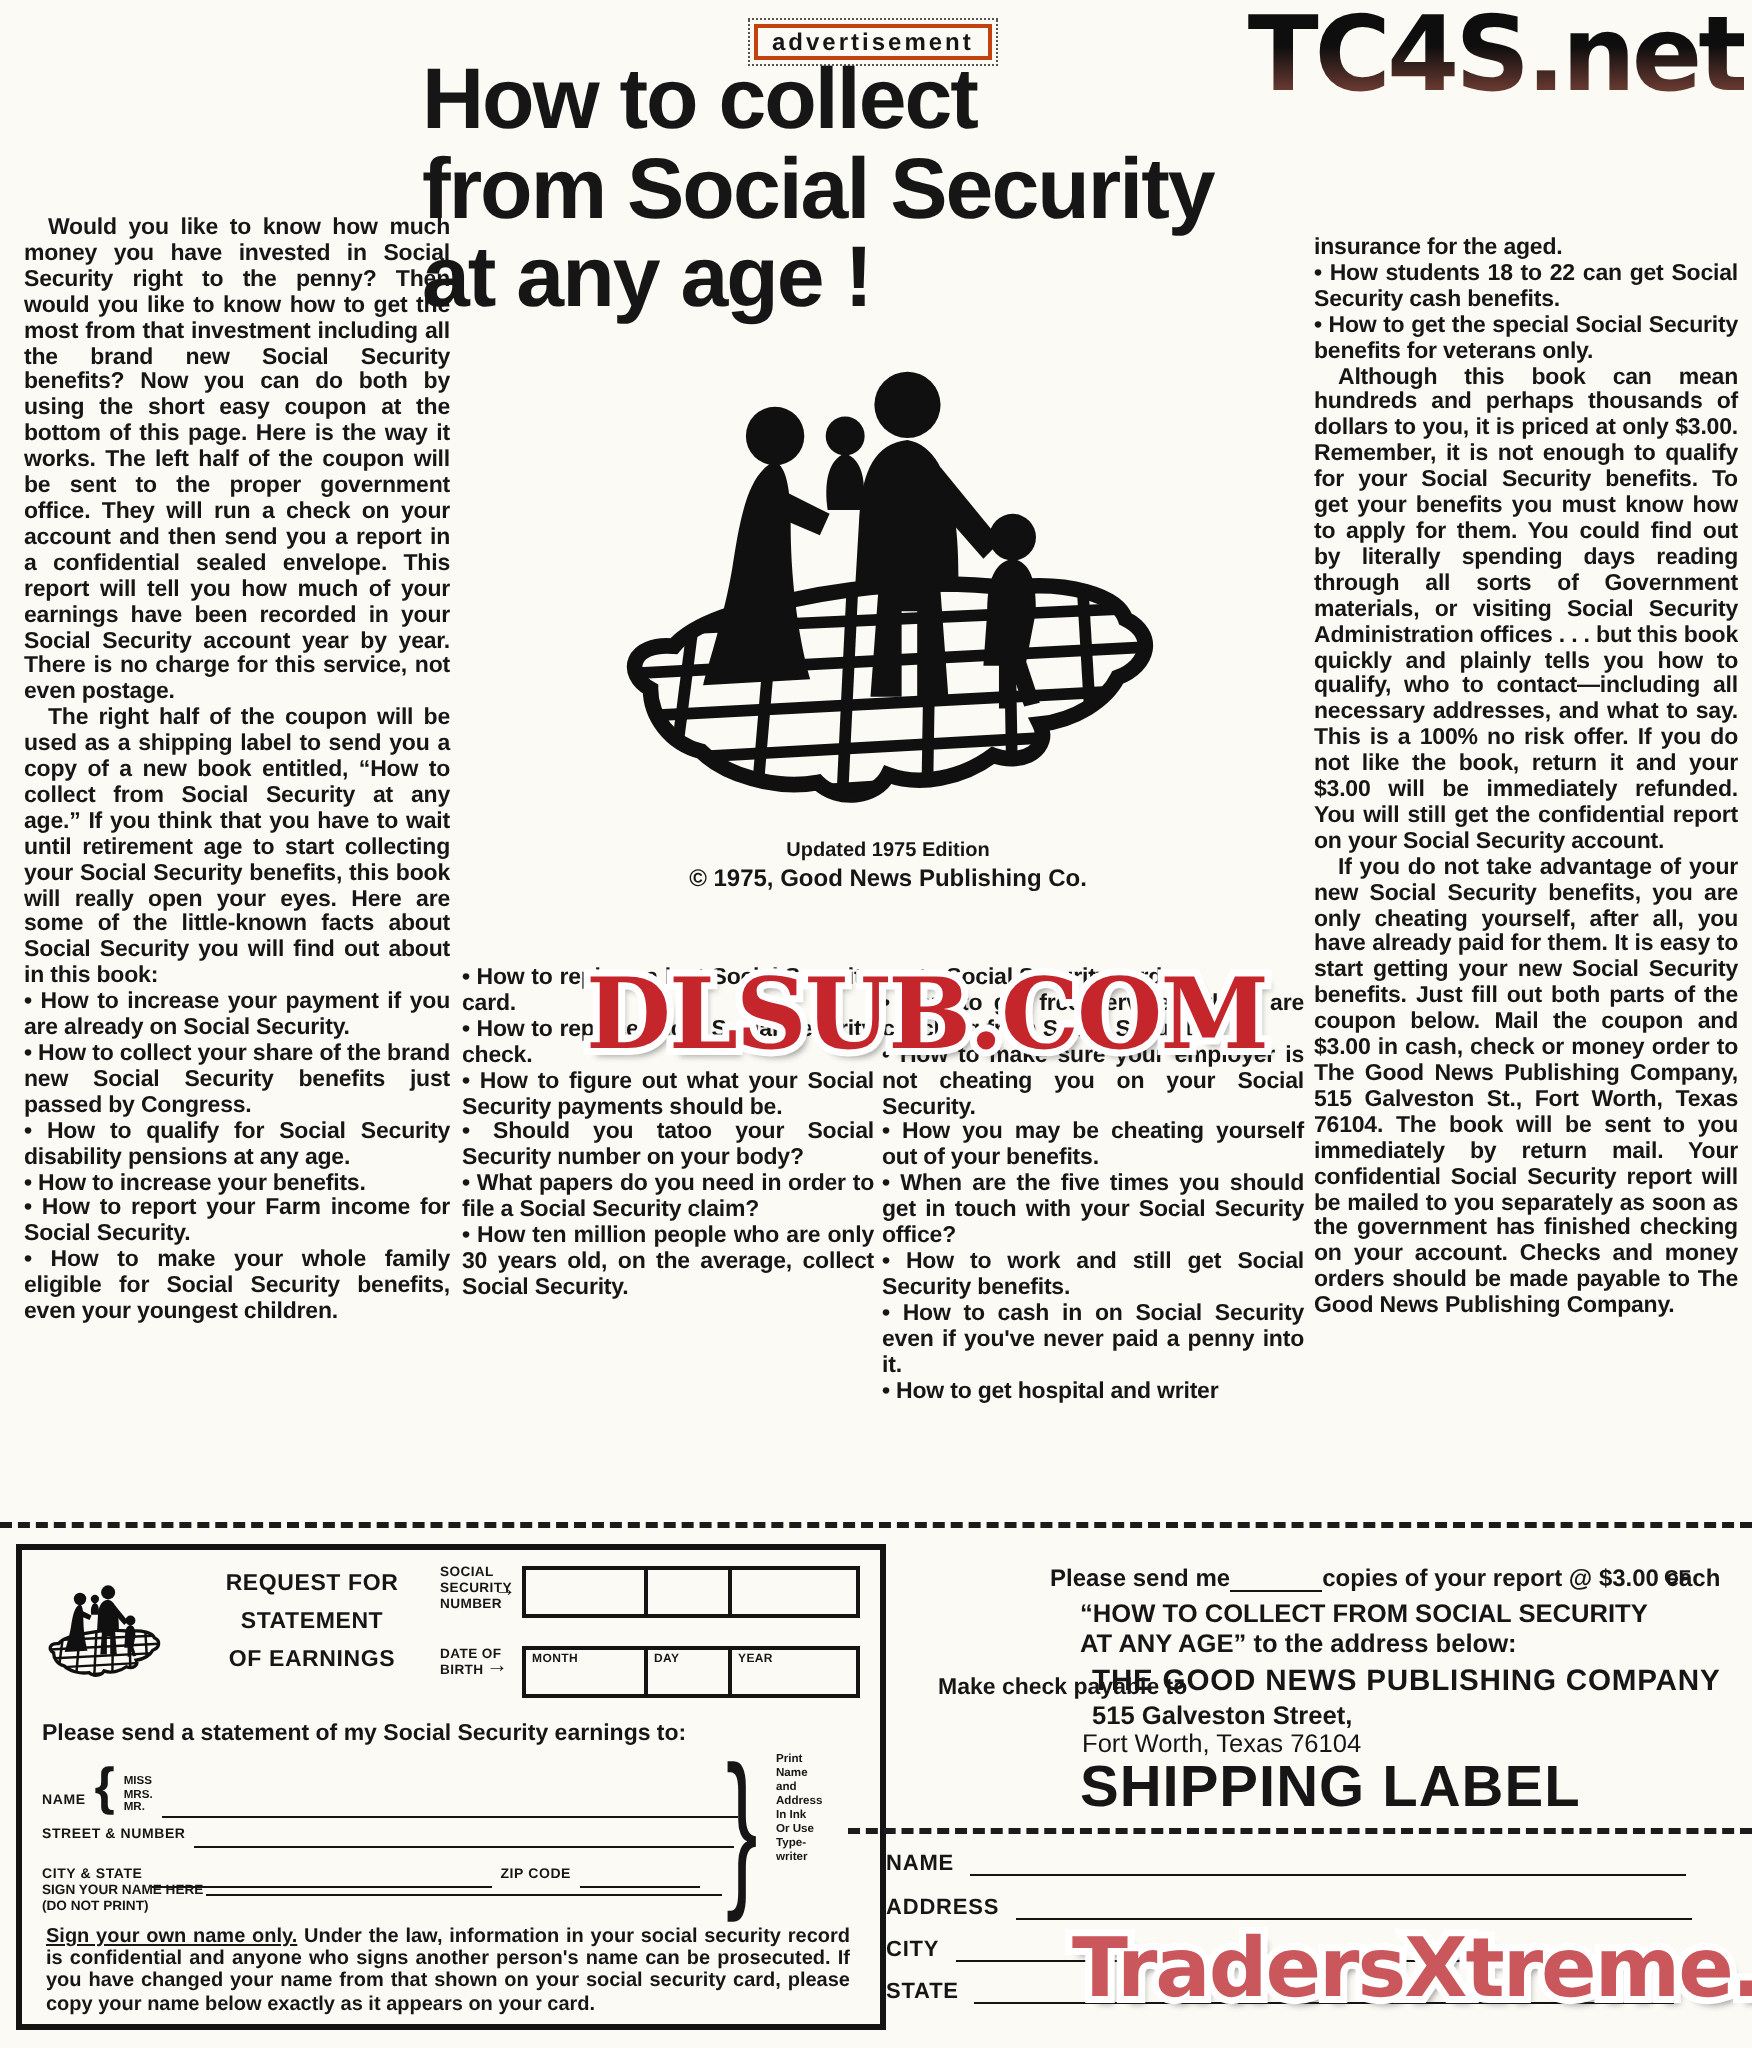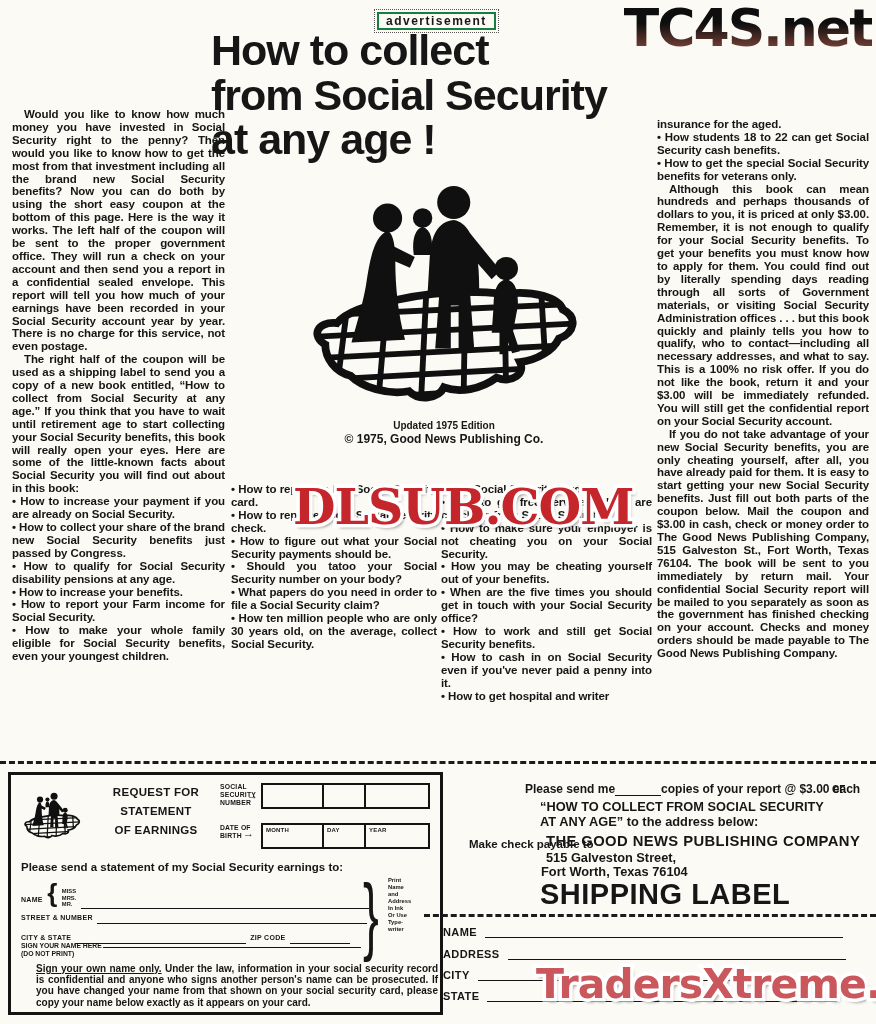--- a/index.html
+++ b/index.html
@@ -1,21 +1,21 @@
 <!DOCTYPE html>
 <html><head>
 <meta charset="utf-8">
 <style>
   html,body{margin:0;padding:0;background:#888;}
   #page{position:relative;width:876px;height:1024px;background:#fbfaf5;overflow:hidden;
         font-family:"Liberation Sans",sans-serif;color:#161616;margin:0 auto;}
   .abs{position:absolute;}
 
   
-  .ad-label{left:377px;top:12px;border:2px solid #15803d;outline:1px dotted #555;outline-offset:2px;
+  .ad-label{left:377px;top:12px;border:2px solid #c2410c;outline:1px dotted #555;outline-offset:2px;
             padding:0 7px;font-size:12px;font-weight:bold;letter-spacing:1.5px;background:#fbfaf5;}
   .title{left:211px;top:28px;width:470px;font-size:43px;line-height:1.04;
          font-weight:bold;letter-spacing:-1px;}
   .tc4s{right:4px;top:-2px;font-size:52px;font-weight:bold;letter-spacing:-2px;
         font-family:"DejaVu Sans",sans-serif;color:#141414;}
   @supports ((-webkit-background-clip:text) or (background-clip:text)){
     .tc4s{background:linear-gradient(180deg,#0e0e0e 42%,#8a4a3e 92%);
           -webkit-background-clip:text;background-clip:text;color:transparent;}
   }
 
@@ -71,36 +71,36 @@
   .cl-inst{left:10px;top:86px;font-size:11.5px;font-weight:bold;}
   .flabel{font-size:7px;font-weight:bold;letter-spacing:.3px;}
   .fline{display:inline-block;border-bottom:1.5px solid #141414;height:10px;vertical-align:bottom;}
   .cl-brace-open{font-size:26px;font-weight:bold;}
   .prefix-stack{display:inline-block;font-size:5.8px;font-weight:bold;line-height:6.5px;vertical-align:middle;}
   .cl-row-name{left:10px;top:103px;}
   .cl-row-street{left:10px;top:131px;}
   .cl-row-city{left:10px;top:151px;}
   .cl-sign{left:10px;top:167px;white-space:pre-line;font-size:6.8px;font-weight:bold;line-height:8px;}
   .cl-signline{left:92px;top:172px;width:258px;border-bottom:1.5px solid #141414;height:0;}
-  .cl-legal{left:25px;top:188px;width:402px;font-size:10px;line-height:11.2px;font-weight:bold;text-align:justify;}
+  .cl-legal{left:12px;top:188px;width:402px;font-size:10px;line-height:11.2px;font-weight:bold;text-align:justify;}
   .cl-legal .emph{text-decoration:underline;}
   .cl-brace-close{left:352px;top:96px;font-size:86px;font-weight:normal;transform:scaleX(.55);
                   transform-origin:left top;line-height:86px;}
   .cl-brace-note{left:377px;top:102px;width:44px;font-size:5.8px;font-weight:bold;line-height:7px;
                  white-space:pre-line;text-align:left;}
 
   
   .cr-send{left:525px;top:782px;font-size:12px;font-weight:bold;}
   .cr-cf{left:832px;top:784px;font-size:10px;font-weight:bold;}
   .cr-quote1{left:540px;top:799px;font-size:12.8px;font-weight:bold;}
   .cr-quote2{left:540px;top:814px;font-size:12.8px;font-weight:bold;}
   .cr-payable{left:431px;top:838px;font-size:11.5px;font-weight:bold;padding-left:38px;}
   .cr-company{left:546px;top:833px;font-size:14.8px;font-weight:bold;letter-spacing:.4px;}
   .cr-addr1{left:546px;top:850px;font-size:12.8px;font-weight:bold;}
-  .cr-addr2{left:541px;top:864px;font-size:12.8px;font-weight:bold;}
+  .cr-addr2{left:541px;top:864px;font-size:12.8px;font-weight:normal;}
   .cr-shipping{left:540px;top:878px;font-size:29px;font-weight:bold;letter-spacing:.5px;}
   .cr-field{position:absolute;font-size:11px;font-weight:bold;letter-spacing:.4px;}
   .cr-field .fline{margin-left:8px;}
 </style>
 </head>
 <body>
 
 <div id="page">
 
   <svg width="0" height="0" style="position:absolute">

